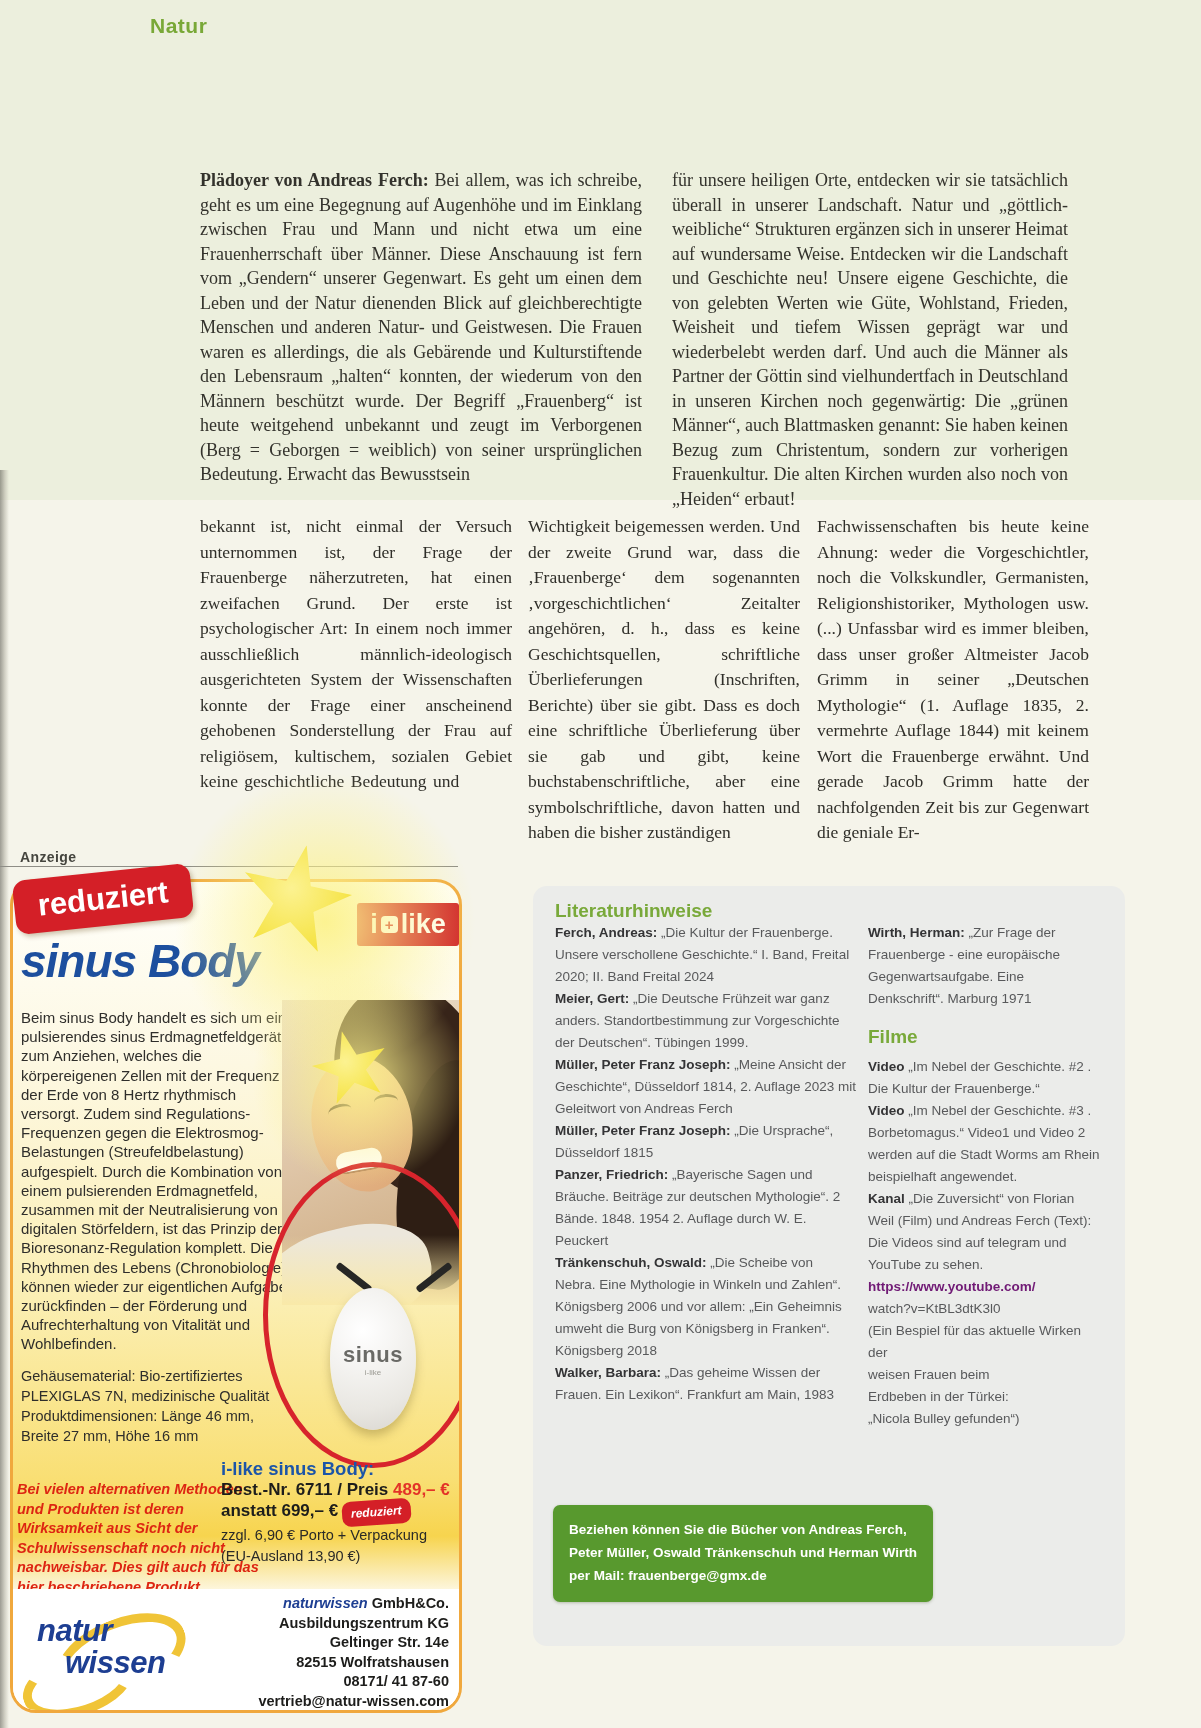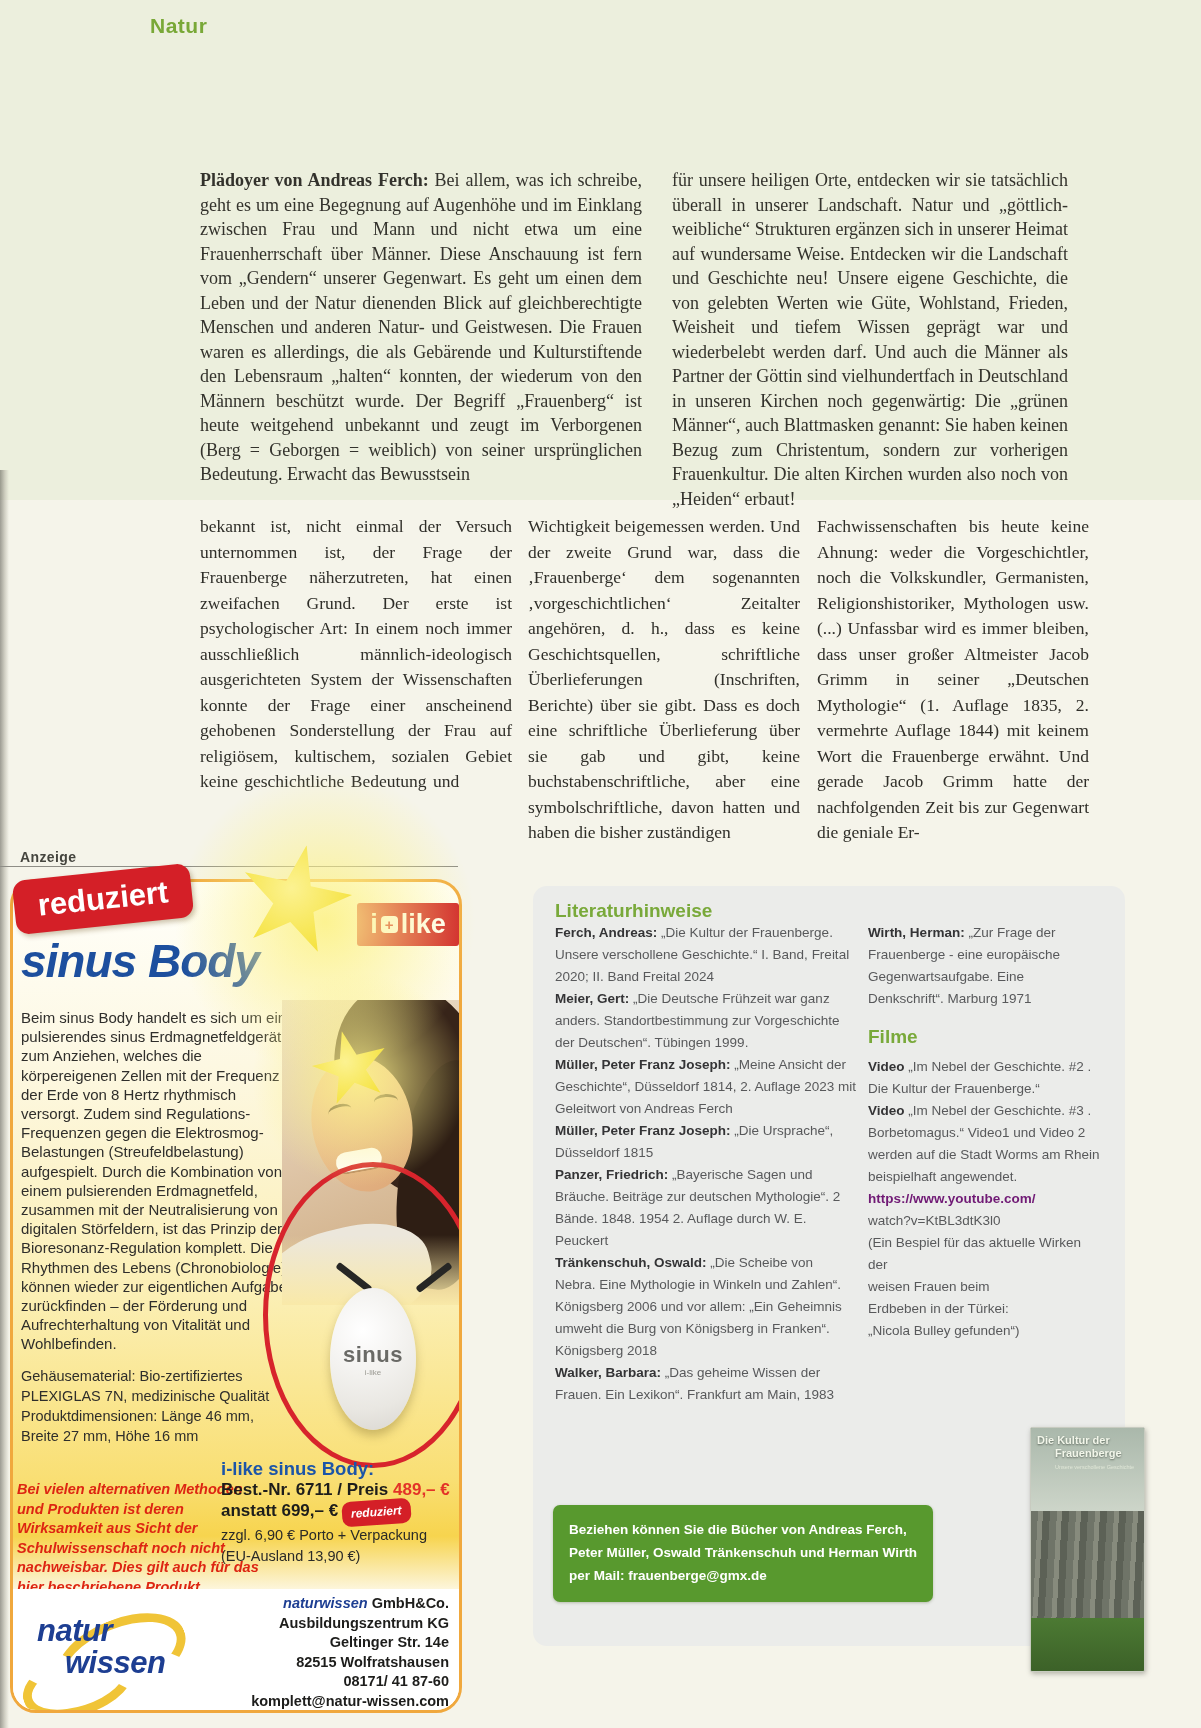--- a/index.html
+++ b/index.html
@@ -197,21 +197,21 @@
         <div class="swoosh" id="swoosh-bottom"></div>
         <span class="nw-word" id="nw-natur">natur</span>
         <span class="nw-word" id="nw-wissen">wissen</span>
       </div>
       <div id="company-block">
         <div><span id="company-brand">naturwissen</span><span> GmbH&amp;Co.</span></div>
         <div>Ausbildungszentrum KG</div>
         <div>Geltinger Str. 14e</div>
         <div>82515 Wolfratshausen</div>
         <div>08171/ 41 87-60</div>
-        <div>komplett@natur-wissen.com</div>
+        <div>vertrieb@natur-wissen.com</div>
         <div>www.natur-wissen.com</div>
       </div>
     </div>
   </div>
 
   <div class="abs glow" id="star-glow-1"></div>
   <div class="abs glow" id="star-glow-2"></div>
   <div class="abs star" id="star-large"></div>
   <div class="abs star" id="star-small"></div>
   <div class="abs" id="reduziert-badge">reduziert</div>
@@ -227,37 +227,28 @@
       <p class="lit-p"><b>Panzer, Friedrich:</b> <span>„Bayerische Sagen und Bräuche. Beiträge zur deutschen Mythologie“. 2 Bände. 1848. 1954 2. Auflage durch W. E. Peuckert</span></p>
       <p class="lit-p"><b>Tränkenschuh, Oswald:</b> <span>„Die Scheibe von Nebra. Eine Mythologie in Winkeln und Zahlen“. Königsberg 2006 und vor allem: „Ein Geheimnis umweht die Burg von Königsberg in Franken“. Königsberg 2018</span></p>
       <p class="lit-p"><b>Walker, Barbara:</b> <span>„Das geheime Wissen der Frauen. Ein Lexikon“. Frankfurt am Main, 1983</span></p>
     </div>
 
     <div class="lit-col" id="lit-col-right">
       <p class="lit-p"><b>Wirth, Herman:</b> <span>„Zur Frage der Frauenberge - eine europäische Gegenwartsaufgabe. Eine Denkschrift“. Marburg 1971</span></p>
       <div id="filme-heading">Filme</div>
       <p class="lit-p"><b>Video</b> <span>„Im Nebel der Geschichte. #2 . Die Kultur der Frauenberge.“</span></p>
       <p class="lit-p"><b>Video</b> <span>„Im Nebel der Geschichte. #3 . Borbetomagus.“ Video1 und Video 2 werden auf die Stadt Worms am Rhein beispielhaft angewendet.</span></p>
+      <p class="lit-p"><b>Kanal</b> <span>„Die Zuversicht“ von Florian Weil (Film) und Andreas Ferch (Text): Die Videos sind auf telegram und YouTube zu sehen.</span></p>
       <p class="lit-p link-bold">https://www.youtube.com/</p>
       <p class="lit-p">watch?v=KtBL3dtK3l0</p>
       <p class="lit-p">(Ein Bespiel für das aktuelle Wirken der</p>
       <p class="lit-p"><span id="cover-spacer"></span><span>weisen Frauen beim Erdbeben in der Türkei: „Nicola Bulley gefunden“)</span></p>
     </div>
   </div>
 
   <div class="abs" id="order-banner">
     <div>Beziehen können Sie die Bücher von Andreas Ferch,</div>
     <div>Peter Müller, Oswald Tränkenschuh und Herman Wirth</div>
     <div>per Mail: frauenberge@gmx.de</div>
   </div>
 
-  <div class="abs" id="book-cover">
-    <div id="cover-sky"></div>
-    <div id="cover-rocks"></div>
-    <div id="cover-green"></div>
-    <div id="cover-title">
-      <div>Die Kultur der</div>
-      <div id="cover-title-2">Frauenberge</div>
-    </div>
-    <div id="cover-subtitle">Unsere verschollene Geschichte</div>
-  </div>
 
 </div>
 
 </body></html>

